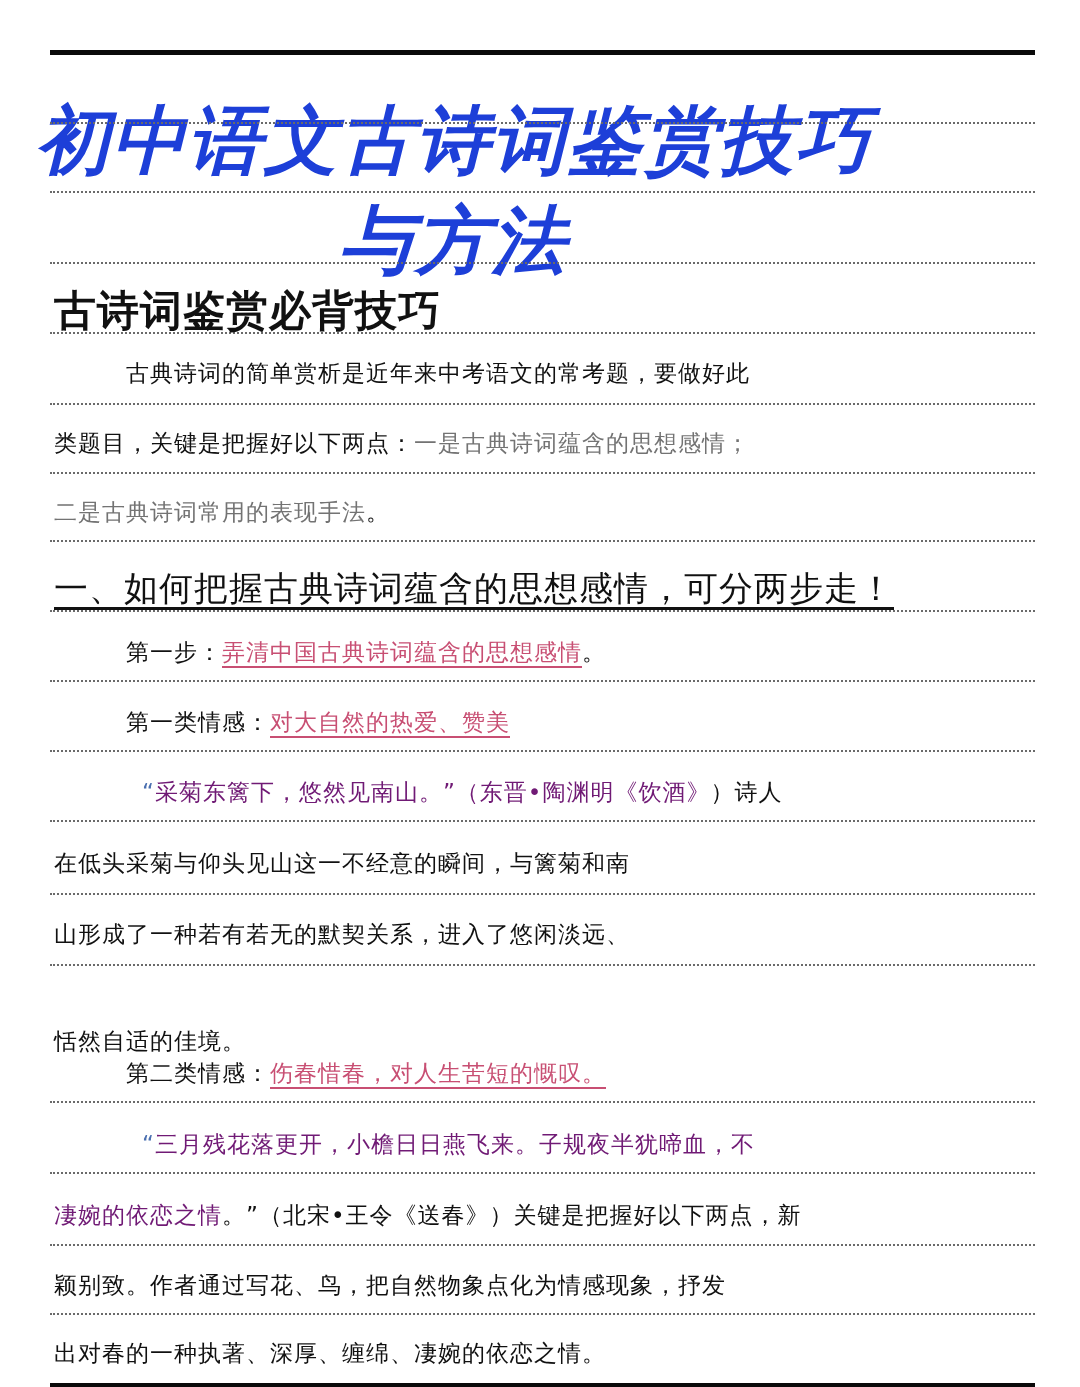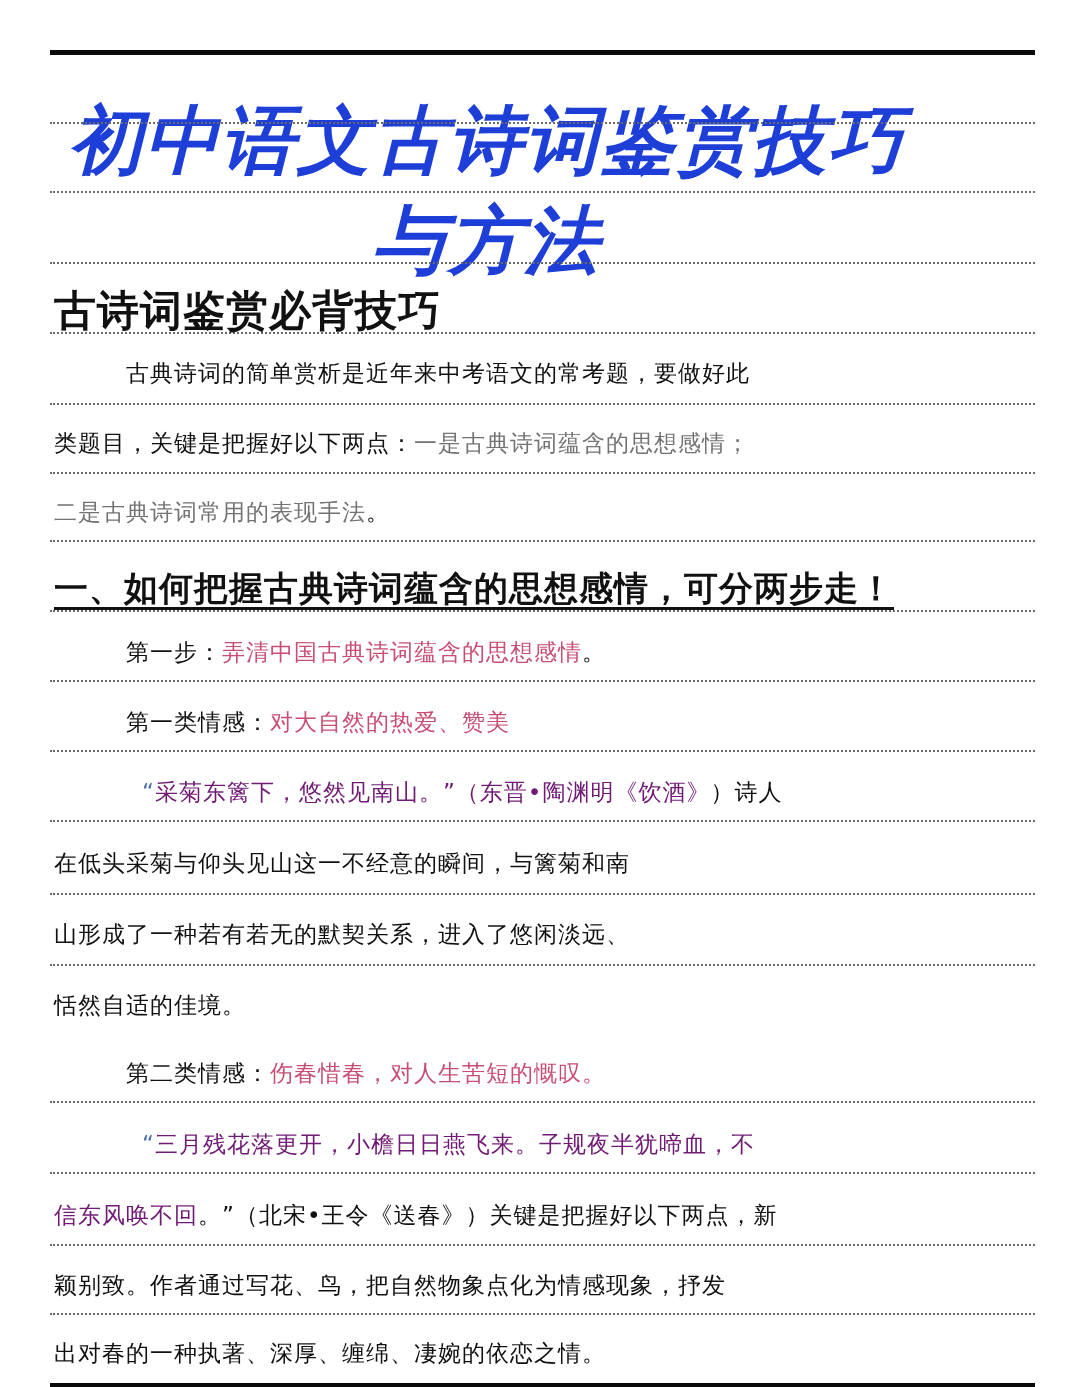--- a/index.html
+++ b/index.html
@@ -4,28 +4,28 @@
 <style>
   html, body { margin: 0; padding: 0; background: #ffffff; }
   body { width: 1080px; height: 1387px; position: relative; overflow: hidden;
          font-family: "DejaVu Sans", "Liberation Sans", sans-serif; color: #111; }
   .rule-top { position: absolute; left: 50px; width: 985px; top: 50px; height: 5px; background: #0a0a0a; }
   .dotline { position: absolute; left: 50px; width: 985px; height: 0;
              border-top: 2px dotted #6a6a6a; }
   .line { position: absolute; left: 54px; white-space: nowrap; letter-spacing: 1px; }
   .title { position: absolute; left: 0; width: 907px; top: 92px; text-align: center;
            font-size: 74px; font-weight: bold; letter-spacing: 2px; color: #1d3fd8;
-           font-family: "DejaVu Serif", serif; font-style: italic; padding-left: 33px; }
+           font-family: "DejaVu Serif", serif; font-style: italic; }
   .h2 { font-size: 42px; font-weight: bold; top: 283px; text-align: center; }
   .body { font-size: 23px; }
   .indent { padding-left: 72px; }
   .pink { color: #737373; }
-  .pink-u { color: #c84f73; text-decoration-color: #c84f73; text-underline-offset: 6px; }
+  .pink-u { color: #c84f73; text-decoration: underline; text-decoration-color: #c84f73; text-underline-offset: 6px; }
   .blue-u { color: #701a75; text-decoration-color: #4a6fb0; text-underline-offset: 6px; }
-  .h3 { font-size: 34px; font-weight: bold; text-decoration: underline; text-decoration-thickness: 3px; text-underline-offset: 7px; }
+  .h3 { font-size: 34px; font-weight: normal; text-decoration: underline; text-decoration-thickness: 3px; text-underline-offset: 7px; }
   .rule-bottom { position: absolute; left: 50px; width: 985px; top: 1383px; height: 4px; background: #0a0a0a; }
 </style>
 </head>
 <body>
 
 <div class="rule-top"></div>
 
 <div class="title">初中语文古诗词鉴赏技巧与方法</div>
 
 <div class="dotline" style="top:122px"></div>
@@ -65,27 +65,27 @@
 </div>
 
 <div class="line body indent" style="top:707px">
   <span>第一类情感：</span><span class="pink-u">对大自然的热爱、赞美</span>
 </div>
 <div class="line body" style="top:777px; padding-left:88px">
   <span style="color:#4a6fb0">“</span><span class="blue-u">采菊东篱下，悠然见南山。”（东晋•陶渊明《饮酒》</span><span>）诗人</span>
 </div>
 <div class="line body" style="top:848px">在低头采菊与仰头见山这一不经意的瞬间，与篱菊和南</div>
 <div class="line body" style="top:919px">山形成了一种若有若无的默契关系，进入了悠闲淡远、</div>
-<div class="line body" style="top:990px">恬然自适的佳境。</div>
+<div class="line body" style="top:1026px">恬然自适的佳境。</div>
 
 <div class="line body indent" style="top:1058px">
   <span>第二类情感：</span><span class="pink-u">伤春惜春，对人生苦短的慨叹。</span>
 </div>
 <div class="line body" style="top:1129px; padding-left:88px">
   <span style="color:#4a6fb0">“</span><span class="blue-u">三月残花落更开，小檐日日燕飞来。子规夜半犹啼血，不</span>
 </div>
 <div class="line body" style="top:1200px">
-  <span class="blue-u">信东风唤不回</span><span>。”（北宋•王令《送春》）关键是把握好以下两点，新</span>
+  <span class="blue-u">凄婉的依恋之情</span><span>。”（北宋•王令《送春》）关键是把握好以下两点，新</span>
 </div>
 <div class="line body" style="top:1270px">颖别致。作者通过写花、鸟，把自然物象点化为情感现象，抒发</div>
 <div class="line body" style="top:1338px">出对春的一种执著、深厚、缠绵、凄婉的依恋之情。</div>
 
 <div class="rule-bottom"></div>
 
 </body></html>

